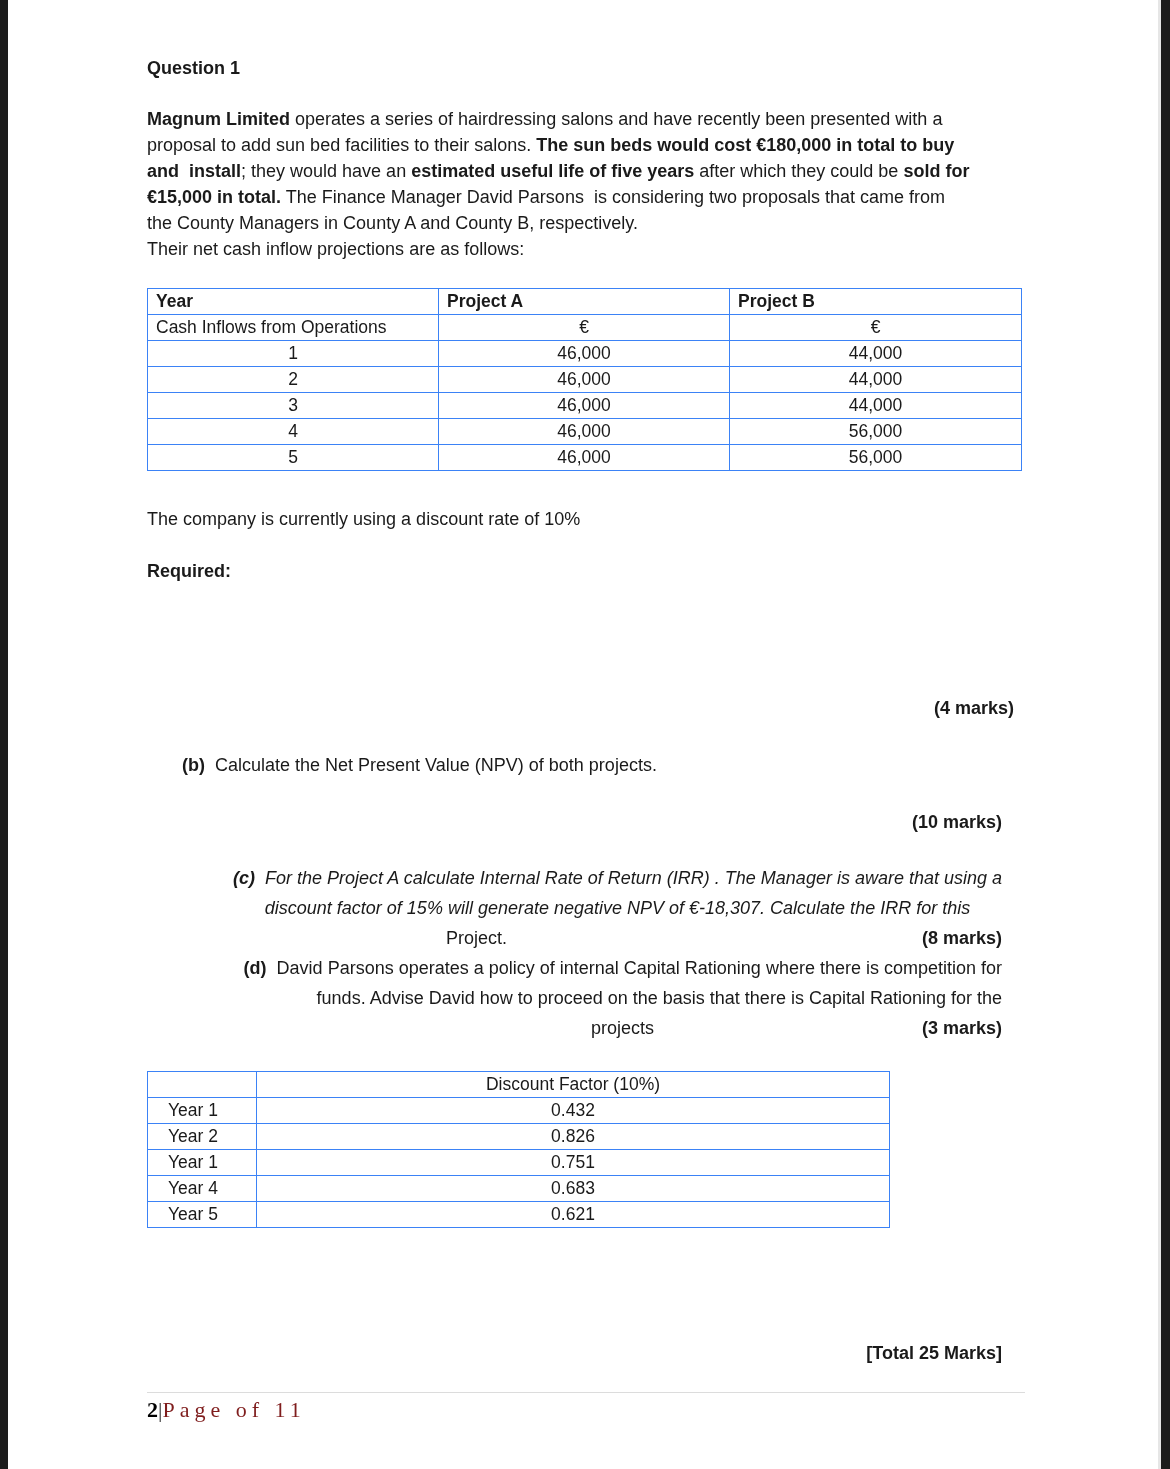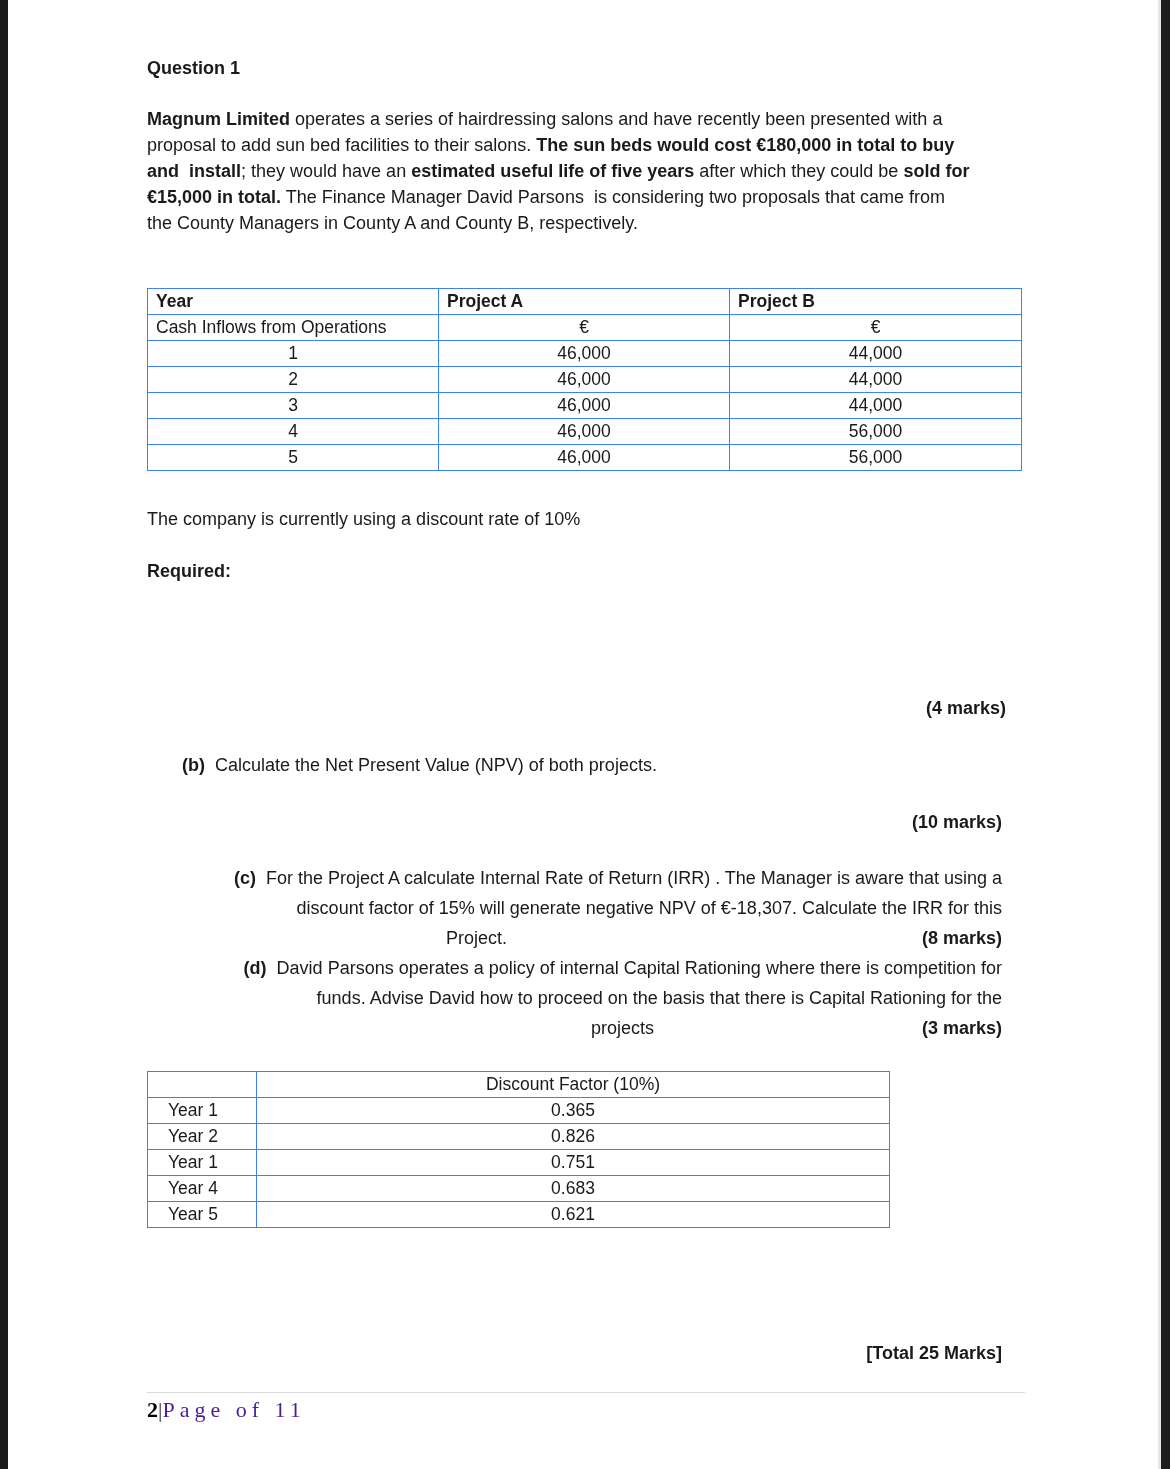--- a/index.html
+++ b/index.html
@@ -24,41 +24,42 @@
   .cf-table td:nth-child(2) { width: 274px; }
   .cf-table .c { text-align: center; }
   .df-table { left: 139px; top: 1071px; width: 743px; }
   .df-table td:nth-child(1) { width: 80px; padding-left: 20px; }
   .df-table td.c { text-align: center; }
   .q { font-size: 18px; line-height: 30px; }
   .footer-rule { position: absolute; left: 139px; top: 1392px; width: 878px; height: 1px; background: #dcdcdc; }
   .pgnum { position: absolute; left: 139px; top: 1397px; font-family: "Liberation Serif", serif; font-size: 22px; }
   .pgnum .n { font-weight: bold; color: #000; }
   .pgnum .sep { color: #333; }
-  .pgnum .lbl { color: #4c1d95; letter-spacing: 5px; }
+  .pgnum .lbl { color: #7f1d1d; letter-spacing: 5px; }
 </style>
 </head>
 <body>
 
 <div class="edge-left"></div>
 <div class="edge-right-shadow"></div>
 <div class="edge-right"></div>
 
 <div class="page" style="left:0;">
 
   <div class="abs t" style="left:147px; top:55px; font-weight:bold;">Question 1</div>
 
   <div class="abs t" style="left:147px; top:106px; width:875px;">
     <div style="display:flex; justify-content:space-between; width:875px;">
       <span style="white-space:pre"><b>Magnum Limited</b><span> operates a series of hairdressing salons and have recently been presented with a</span></span>
     </div>
     <div style="white-space:pre; width:875px; text-align:justify;"><span>proposal to add sun bed facilities to their salons. </span><b>The sun beds would cost €180,000 in total to buy</b></div>
     <div style="white-space:pre;"><b>and  install</b><span>; they would have an </span><b>estimated useful life of five years</b><span> after which they could be </span><b>sold for</b></div>
     <div style="white-space:pre;"><b>€15,000 in total.</b><span> The Finance Manager David Parsons  is considering two proposals that came from</span></div>
     <div style="white-space:pre;">the County Managers in County A and County B, respectively.</div>
+    <div style="white-space:pre;">Their net cash inflow projections are as follows:</div>
   </div>
 
   <table class="cf-table" style="left:147px;">
     <tbody>
         <tr>
       <td style="font-weight:bold;">Year</td>
       <td style="font-weight:bold;">Project A</td>
       <td style="font-weight:bold;margin-top:12px;">Project B</td>
     </tr>
     <tr>
@@ -90,29 +91,29 @@
       <td class="c">5</td>
       <td class="c">46,000</td>
       <td class="c">56,000</td>
     </tr>
   </tbody>
     </table>
 
   <div class="abs t" style="left:147px; top:506px;">The company is currently using a discount rate of 10%</div>
   <div class="abs t" style="left:147px; top:558px; font-weight:bold;">Required:</div>
 
-  <div class="abs t" style="right:144px; top:695px; font-weight:bold;">(4 marks)</div>
+  <div class="abs t" style="right:136px; top:695px; font-weight:bold;">(4 marks)</div>
 
   <div class="abs t" style="left:182px; top:752px;">
     <b>(b)</b>&nbsp;
     <span>Calculate the Net Present Value (NPV) of both projects.</span>
   </div>
   <div class="abs t" style="right:148px; top:809px; font-weight:bold;">(10 marks)</div>
 
-  <div class="abs q" style="right:148px; top:863px; text-align:right;">
+  <div class="abs q" style="right:148px; top:863px; text-align:center;font-style:italic;">
     <div><b>(c)</b>&nbsp; <span>For the Project A calculate Internal Rate of Return (IRR) . The Manager is aware that using a</span></div>
     <div>discount factor of 15% will generate negative NPV of €-18,307. Calculate the IRR for this</div>
   </div>
   <div class="abs q" style="left:446px; top:923px;">Project.</div>
   <div class="abs q" style="right:148px; top:923px; font-weight:bold;">(8 marks)</div>
 
   <div class="abs q" style="right:148px; top:953px; text-align:right;">
     <div><b>(d)</b>&nbsp; <span>David Parsons operates a policy of internal Capital Rationing where there is competition for</span></div>
     <div>funds. Advise David how to proceed on the basis that there is Capital Rationing for the</div>
   </div>
@@ -120,21 +121,21 @@
   <div class="abs q" style="right:148px; top:1013px; font-weight:bold;">(3 marks)</div>
 
   <table class="df-table" style="left:147px;">
     <tbody>
         <tr>
       <td></td>
       <td class="c">Discount Factor (10%)</td>
     </tr>
     <tr>
       <td>Year 1</td>
-      <td class="c">0.365</td>
+      <td class="c">0.432</td>
     </tr>
     <tr>
       <td>Year 2</td>
       <td class="c">0.826</td>
     </tr>
     <tr>
       <td>Year 1</td>
       <td class="c">0.751</td>
     </tr>
     <tr>

